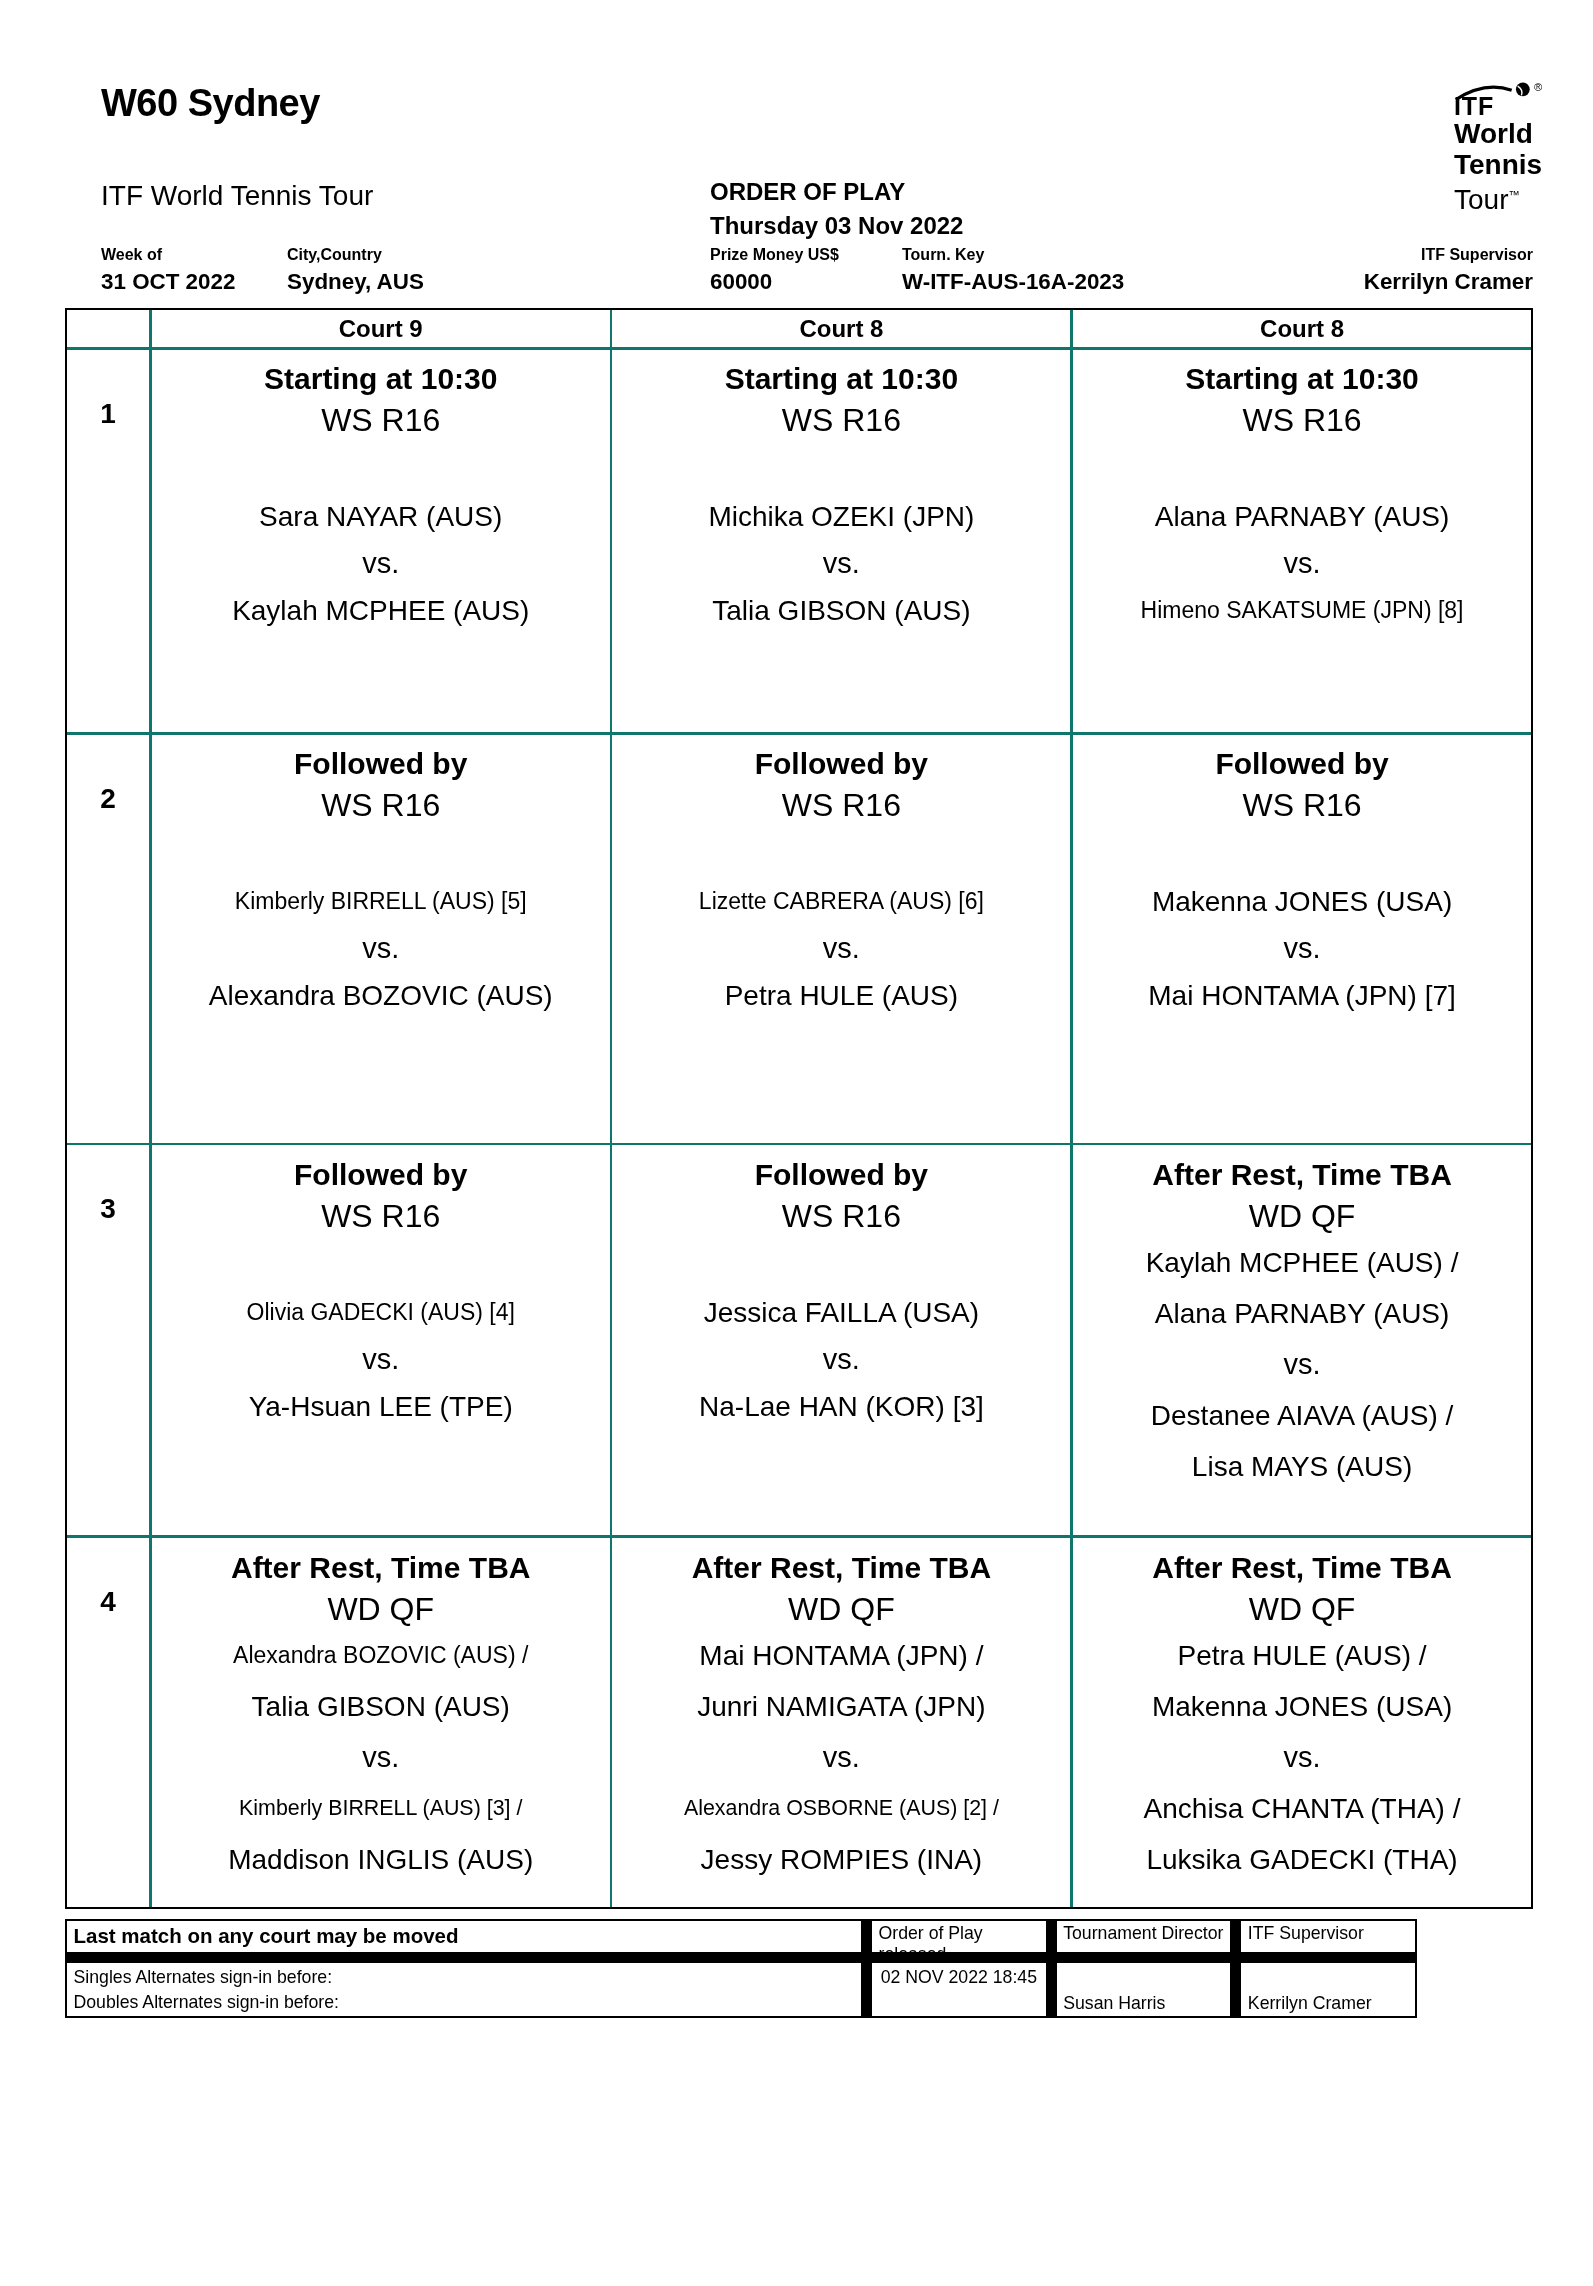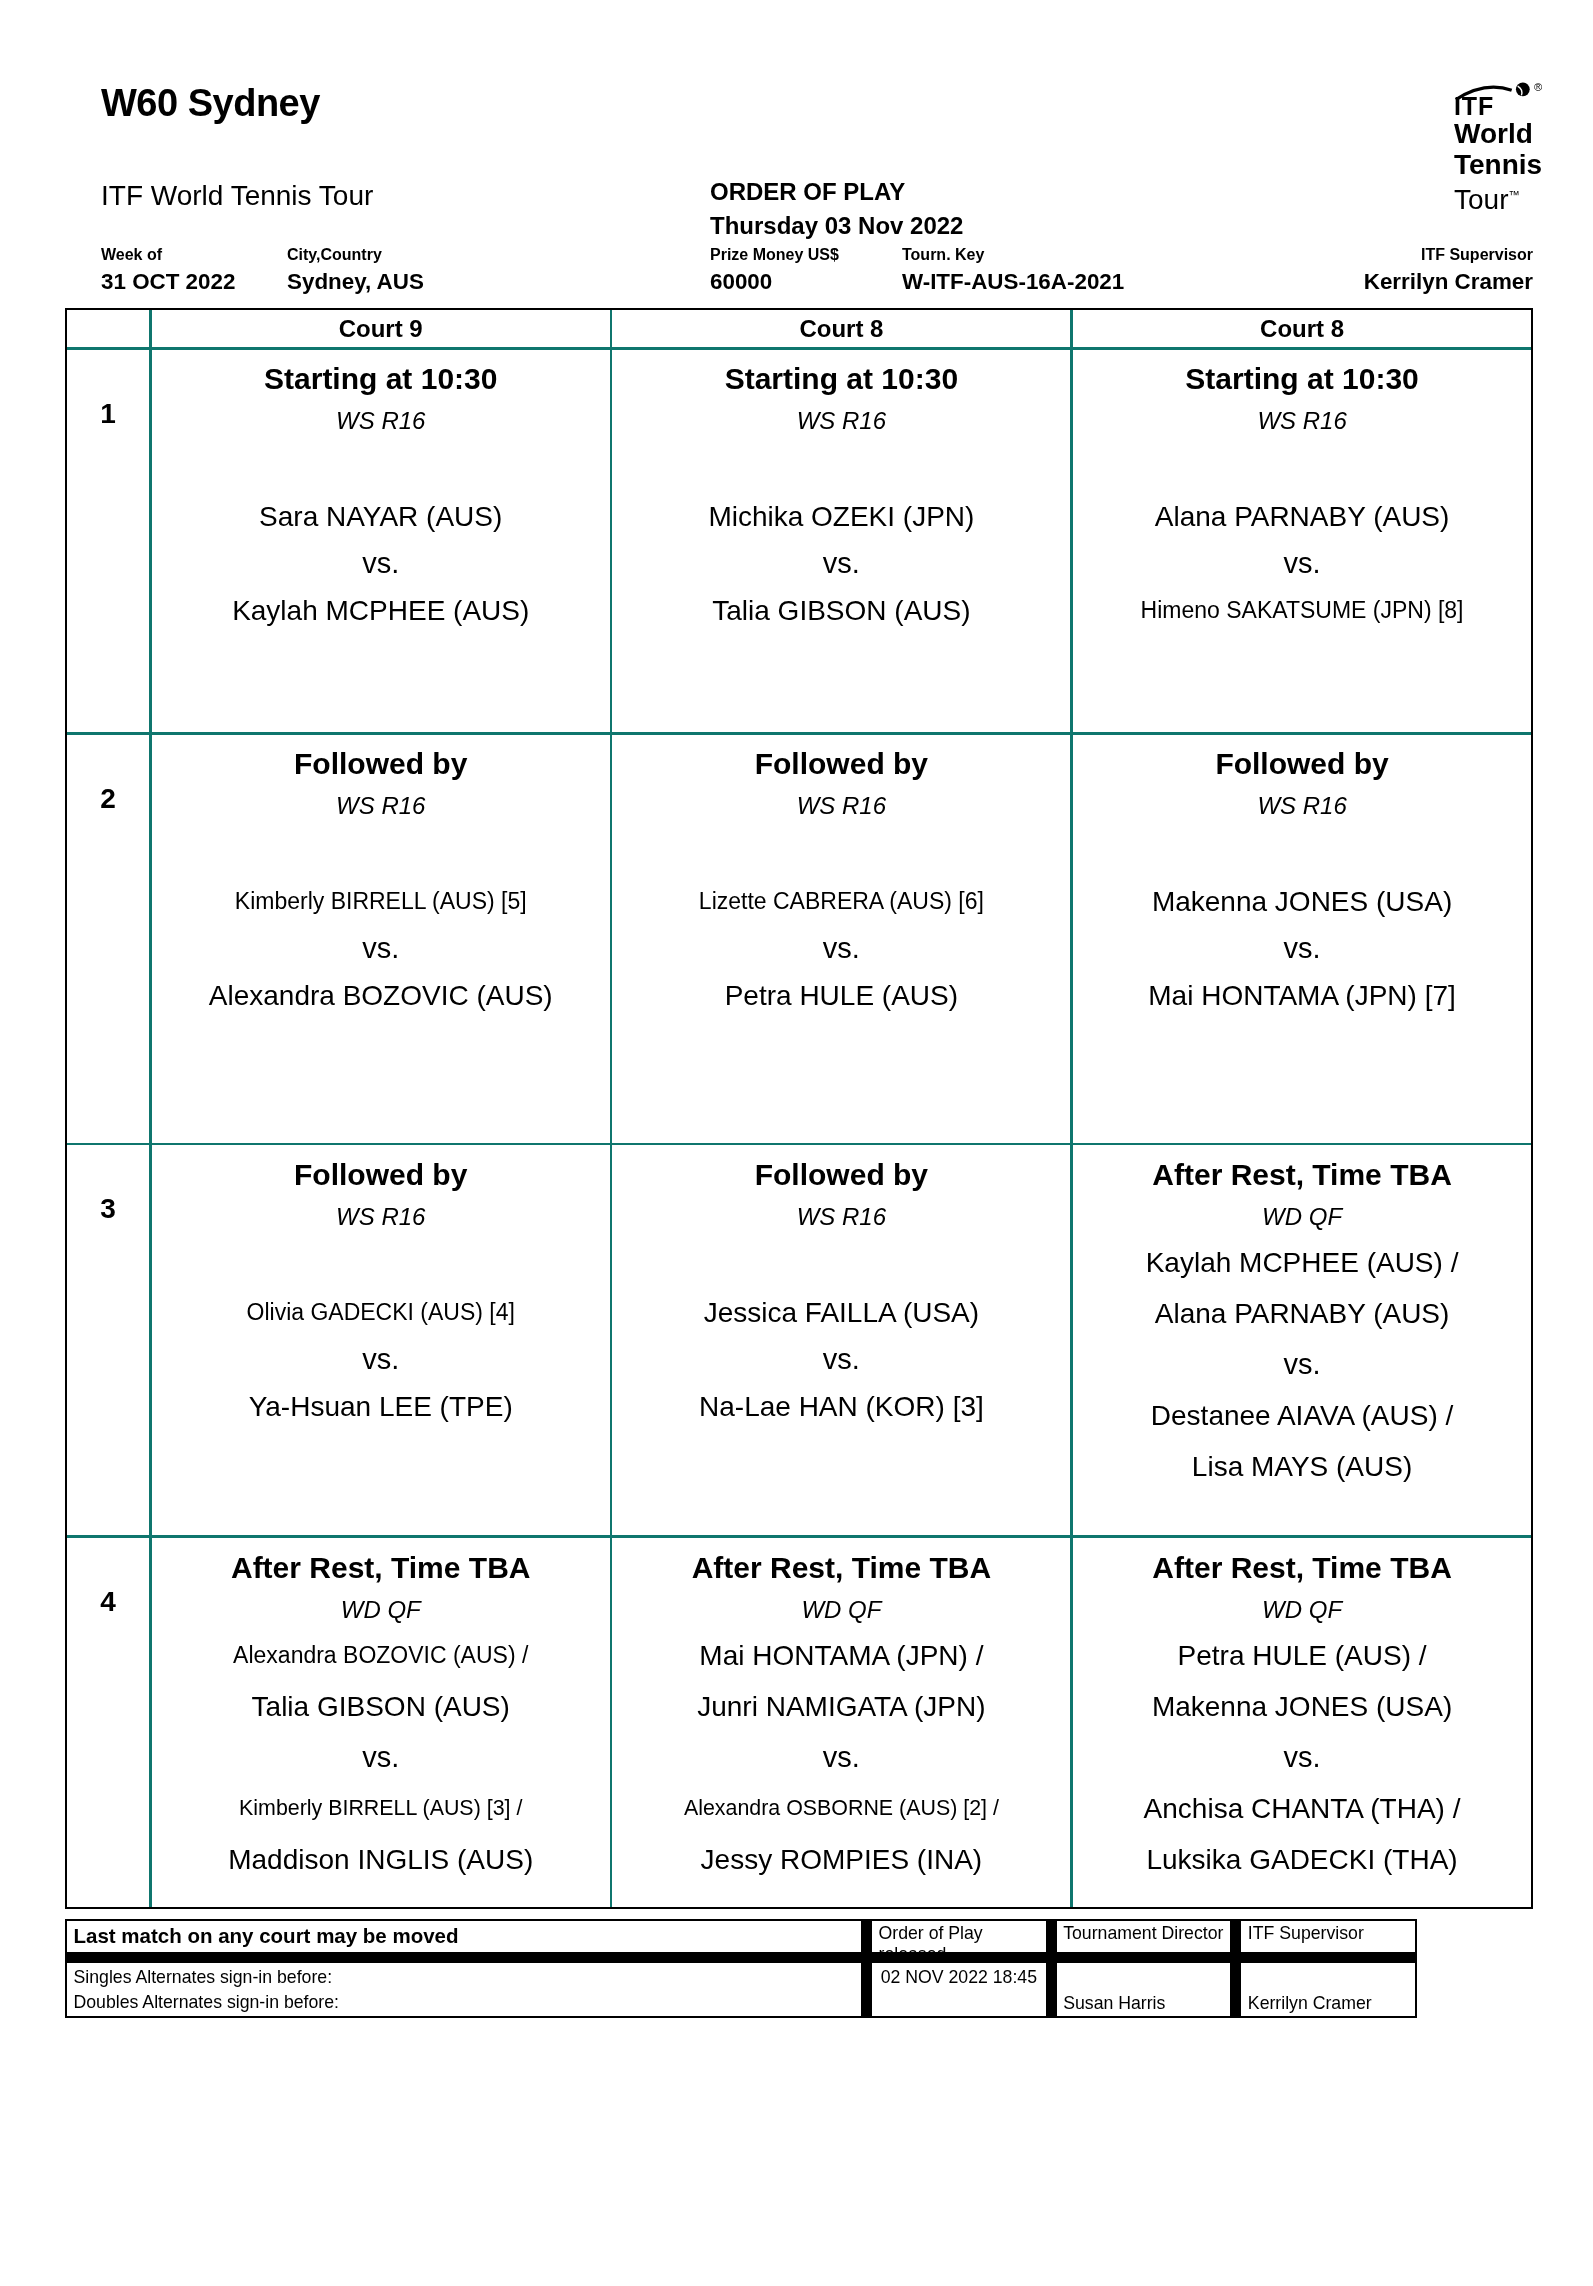--- a/index.html
+++ b/index.html
@@ -60,21 +60,21 @@
   .courthead {
     display:flex; align-items:center; justify-content:center;
     font-size:24px; font-weight:bold;
   }
   .rownum {
     font-size:28px; font-weight:bold; text-align:center; padding-top:48px;
     box-sizing:border-box;
   }
   .match { text-align:center; padding-top:7.5px; box-sizing:border-box; overflow:hidden; }
   .match .time  { font-size:30px; font-weight:bold; line-height:43px; }
-  .match .round { font-size:24px; font-style:italic; line-height:41px; }
+  .match .round { font-size:32px; line-height:41px; }
   .match .spacer { height:52px; }
   .match .line { font-size:28px; line-height:47px; white-space:nowrap; }
   .match.doubles .line { line-height:51px; }
   .match .line.sz-m { font-size:23px; }
   .match .line.sz-s { font-size:21.4px; }
   .match .line.vs { font-size:29px; }
 
   
   .foot {
     position:absolute; left:65px; top:1919px;
@@ -113,21 +113,21 @@
   <div class="info-col info-city">
     <div class="lbl">City,Country</div>
     <div class="val">Sydney, AUS</div>
   </div>
   <div class="info-col info-prize">
     <div class="lbl">Prize Money US$</div>
     <div class="val">60000</div>
   </div>
   <div class="info-col info-key">
     <div class="lbl">Tourn. Key</div>
-    <div class="val">W-ITF-AUS-16A-2021</div>
+    <div class="val">W-ITF-AUS-16A-2023</div>
   </div>
   <div class="info-col info-sup">
     <div class="lbl">ITF Supervisor</div>
     <div class="val">Kerrilyn Cramer</div>
   </div>
 
   <div class="logo">
     <div class="logo-arcwrap">
       <svg width="93" height="22.4" viewBox="0 0 100 24">
         <path d="M2 21 Q 33 1 62 11" fill="none" stroke="#000" stroke-width="3.4"></path>

